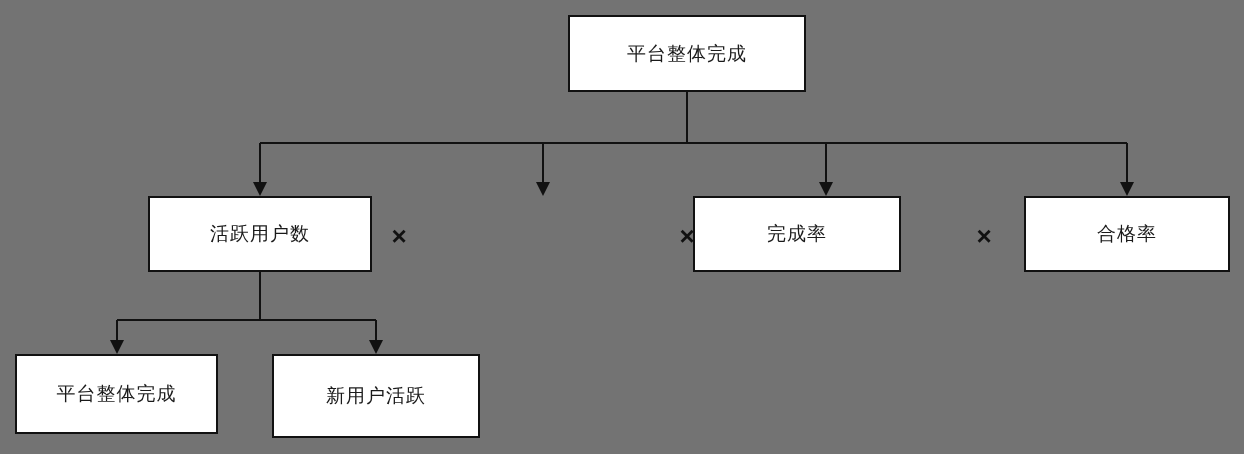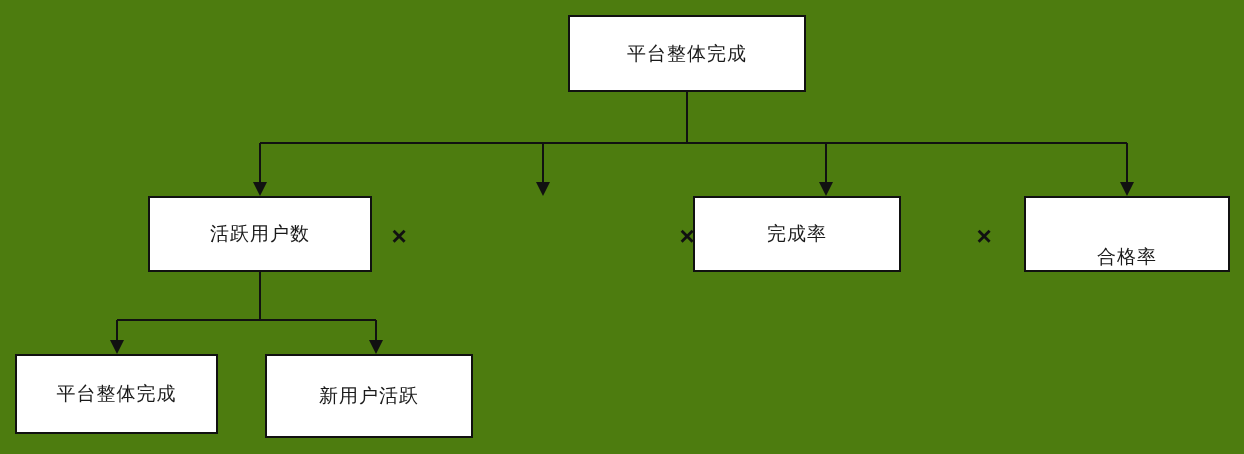--- a/index.html
+++ b/index.html
@@ -5,21 +5,21 @@
   html, body {
     margin: 0;
     padding: 0;
     background: #ffffff;
     font-family: "Liberation Sans", "DejaVu Sans", sans-serif;
   }
   .canvas {
     position: relative;
     width: 1244px;
     height: 454px;
-    background: #4d7c0f;
+    background: #737373;
     overflow: hidden;
   }
   .connectors {
     position: absolute;
     left: 0;
     top: 0;
     width: 1244px;
     height: 454px;
     pointer-events: none;
   }
@@ -34,23 +34,23 @@
     font-size: 19px;
     color: #1a1a1a;
     letter-spacing: 1px;
   }
   .node span { white-space: nowrap; }
 
   .node-root        { left: 568px; top: 15px;  width: 238px; height: 77px; }
   .node-active      { left: 148px; top: 196px; width: 224px; height: 76px; }
   .node-grab        { left: 432px; top: 196px; width: 222px; height: 76px; }
   .node-complete    { left: 693px; top: 196px; width: 208px; height: 76px; }
-  .node-qualified   { left: 1024px; top: 196px; width: 206px; height: 76px; align-items: flex-end; }
+  .node-qualified   { left: 1024px; top: 196px; width: 206px; height: 76px; }
   .node-old-users   { left: 15px;  top: 354px; width: 203px; height: 80px; }
-  .node-new-users   { left: 265px; top: 354px; width: 208px; height: 84px; }
+  .node-new-users   { left: 272px; top: 354px; width: 208px; height: 84px; }
 
   .operator {
     position: absolute;
     transform: translate(-50%, -50%);
     font-size: 26px;
     font-weight: bold;
     color: #111111;
     line-height: 1;
   }
   .op-1 { left: 399px; top: 236px; }

